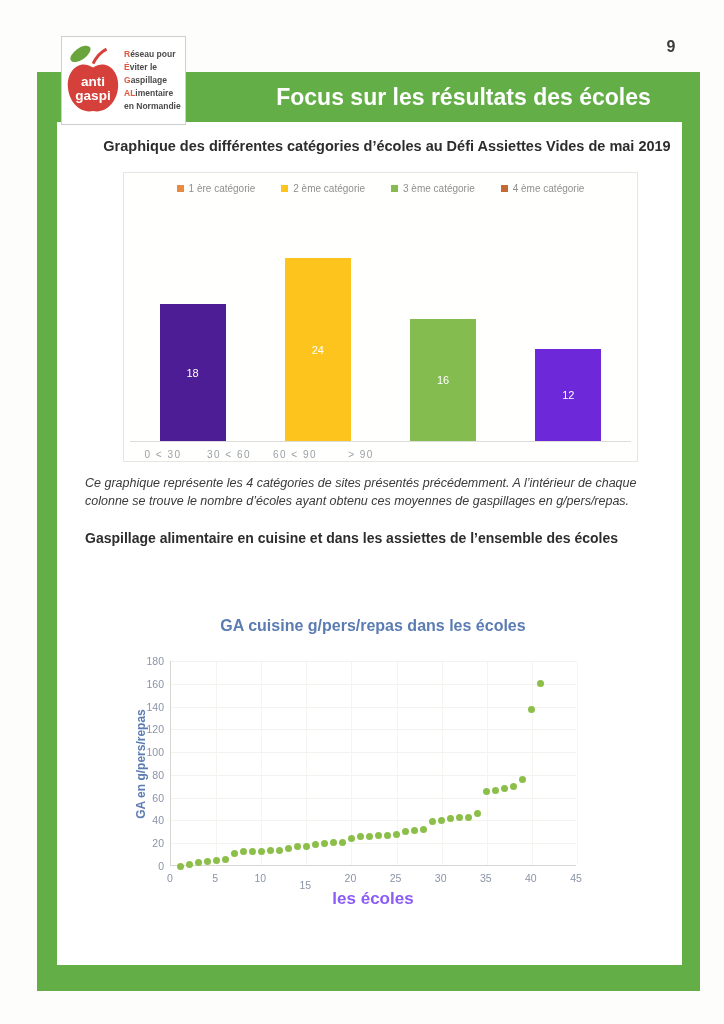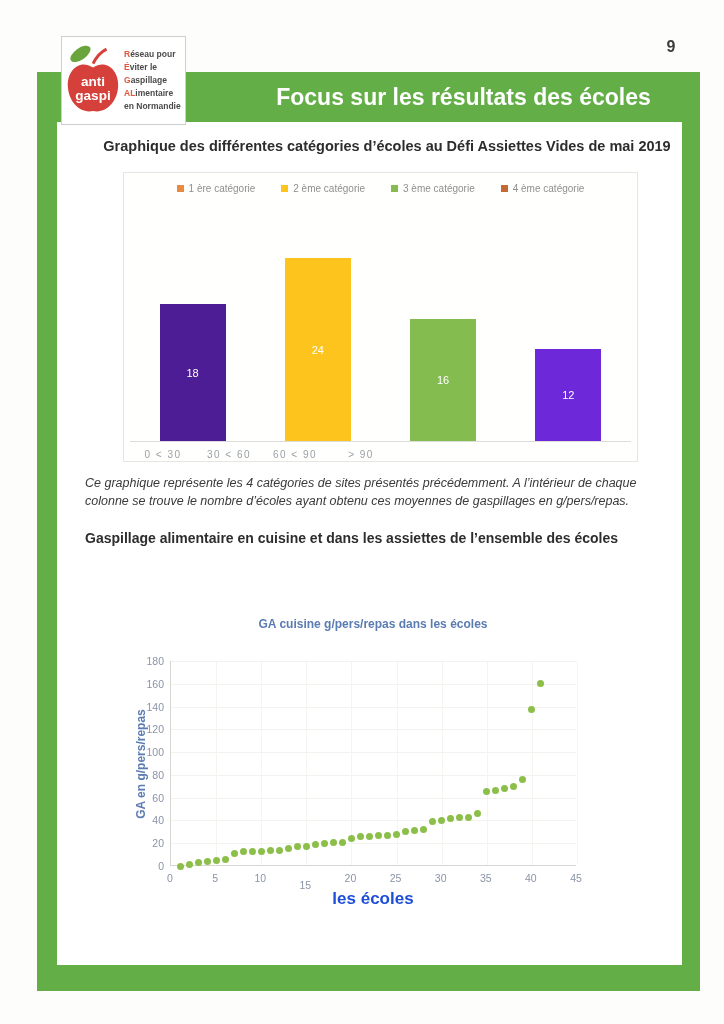--- a/index.html
+++ b/index.html
@@ -83,21 +83,21 @@
     font-size:14px; font-weight:bold; color:#2d2d2d;
   }
   .sec2-body {
     position:absolute; left:28px; top:433px; width:578px;
     font-size:12.5px; color:#3a3a3a; line-height:1.45;
   }
   
   .scatter { position:absolute; left:0; top:495px; width:625px; height:310px; }
   .scatter-title {
     position:absolute; left:113px; top:0; width:406px; text-align:center;
-    font-size:12px; font-weight:bold; color:#5b7cb2;
+    font-size:16px; font-weight:bold; color:#5b7cb2;
   }
   .scatter-plot {
     position:absolute; left:113px; top:44px; width:406px; height:205px;
     border-left:1px solid #d6d6d3; border-bottom:1px solid #d6d6d3;
   }
   .gridline-h { position:absolute; left:0; width:100%; height:1px; background:#f2f2ef; }
   .gridline-v { position:absolute; top:0; height:100%; width:1px; background:#f4f4f1; }
   .dot { position:absolute; width:7px; height:7px; border-radius:50%; }
   .ytick {
     position:absolute; left:69px; width:38px; text-align:right;
@@ -107,21 +107,21 @@
     position:absolute; width:36px; text-align:center;
     font-size:10.5px; color:#8a93a6; top:255px;
   }
   .ylabel {
     position:absolute; left:4px; top:140px; width:160px; text-align:center;
     transform:rotate(-90deg);
     font-size:12px; font-weight:bold; color:#5b7cb2;
   }
   .xlabel {
     position:absolute; left:113px; top:272px; width:406px; text-align:center;
-    font-size:17px; font-weight:bold; color:#1d4ed8;
+    font-size:17px; font-weight:bold; color:#8b5cf6;
   }
 </style>
 </head>
 <body>
 
 <div class="page-number">9</div>
 
 <div class="logo-box">
   <svg class="logo-apple" viewBox="0 0 60 80">
     <ellipse cx="17" cy="12" rx="12" ry="6" fill="#69a43d" transform="rotate(-35 17 12)"></ellipse>

